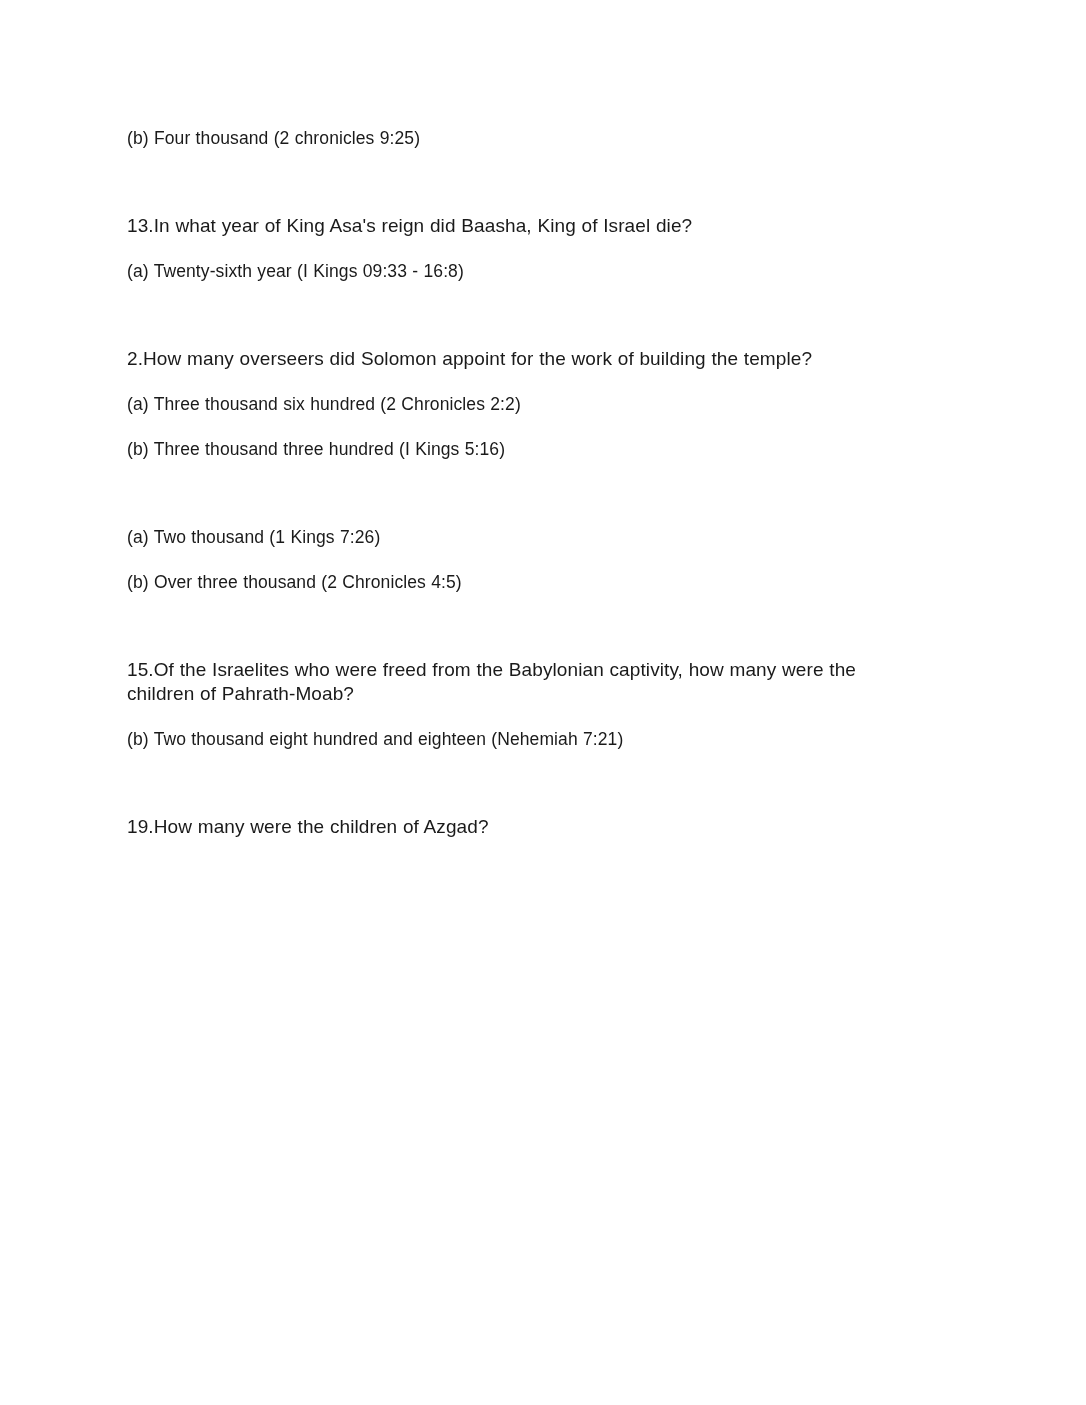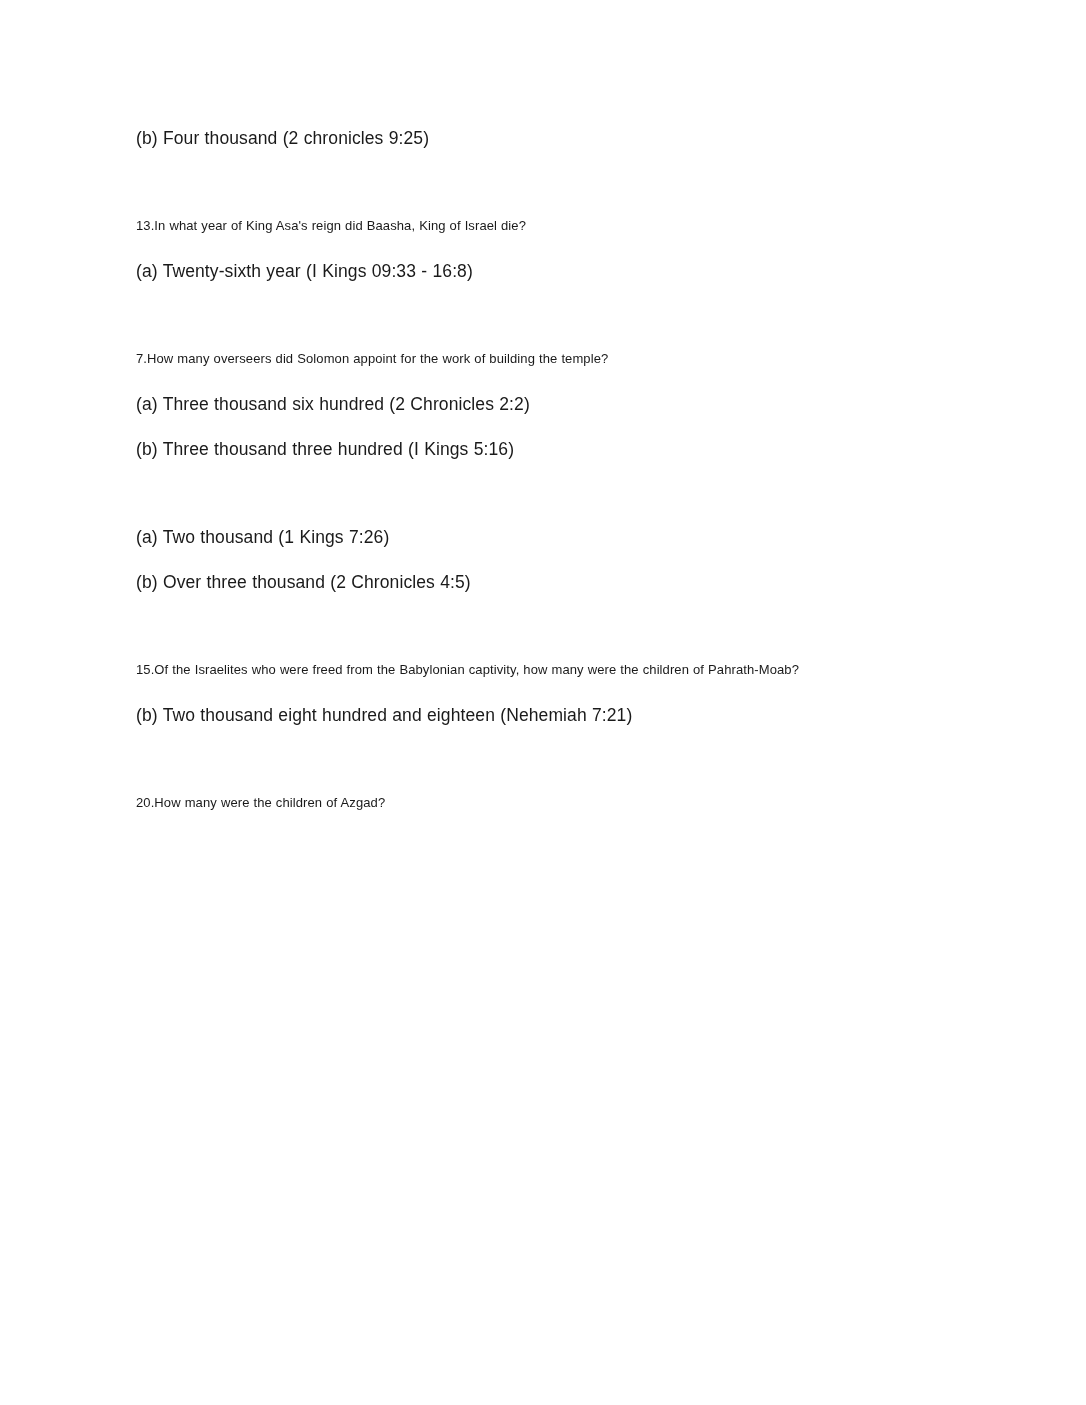--- a/index.html
+++ b/index.html
@@ -16,21 +16,21 @@
     position: relative;
     width: 1086px;
     height: 1405px;
     background: #ffffff;
     margin: 0 auto;
     overflow: hidden;
     box-sizing: border-box;
   }
   .doc-body {
     position: absolute;
-    left: 136px;
+    left: 127px;
     top: 126px;
     width: 768px;
   }
   
   .qa-block {
     margin: 0 0 64px 0;
   }
   .qa-block.first-block {
     margin-bottom: 64px;
   }
@@ -43,48 +43,48 @@
     line-height: 24px;
     letter-spacing: 0.1px;
     color: #1a1a1a;
     text-align: left;
     word-spacing: 0.3px;
   }
   p.line:last-child {
     margin-bottom: 0;
   }
   p.question {
-    font-size: 13px;
+    font-size: 19px;
   }
   p.answer {
     font-size: 17.5px;
   }
 </style>
 </head>
 <body>
 
 <div class="page">
   <div class="doc-body">
       <div class="qa-block first-block">
         <p class="line answer">(b) Four thousand (2 chronicles 9:25)</p>
       </div>
       <div class="qa-block">
         <p class="line question">13.In what year of King Asa's reign did Baasha, King of Israel die?</p>
         <p class="line answer">(a) Twenty-sixth year (I Kings 09:33 - 16:8)</p>
       </div>
       <div class="qa-block">
-        <p class="line question">7.How many overseers did Solomon appoint for the work of building the temple?</p>
+        <p class="line question">2.How many overseers did Solomon appoint for the work of building the temple?</p>
         <p class="line answer">(a) Three thousand six hundred (2 Chronicles 2:2)</p>
         <p class="line answer">(b) Three thousand three hundred (I Kings 5:16)</p>
       </div>
       <div class="qa-block">
         <p class="line answer">(a) Two thousand (1 Kings 7:26)</p>
         <p class="line answer">(b) Over three thousand (2 Chronicles 4:5)</p>
       </div>
       <div class="qa-block">
         <p class="line question">15.Of the Israelites who were freed from the Babylonian captivity, how many were the children of Pahrath-Moab?</p>
         <p class="line answer">(b) Two thousand eight hundred and eighteen (Nehemiah 7:21)</p>
       </div>
       <div class="qa-block">
-        <p class="line question">20.How many were the children of Azgad?</p>
+        <p class="line question">19.How many were the children of Azgad?</p>
       </div>
     </div>
 </div>
 
 </body></html>

